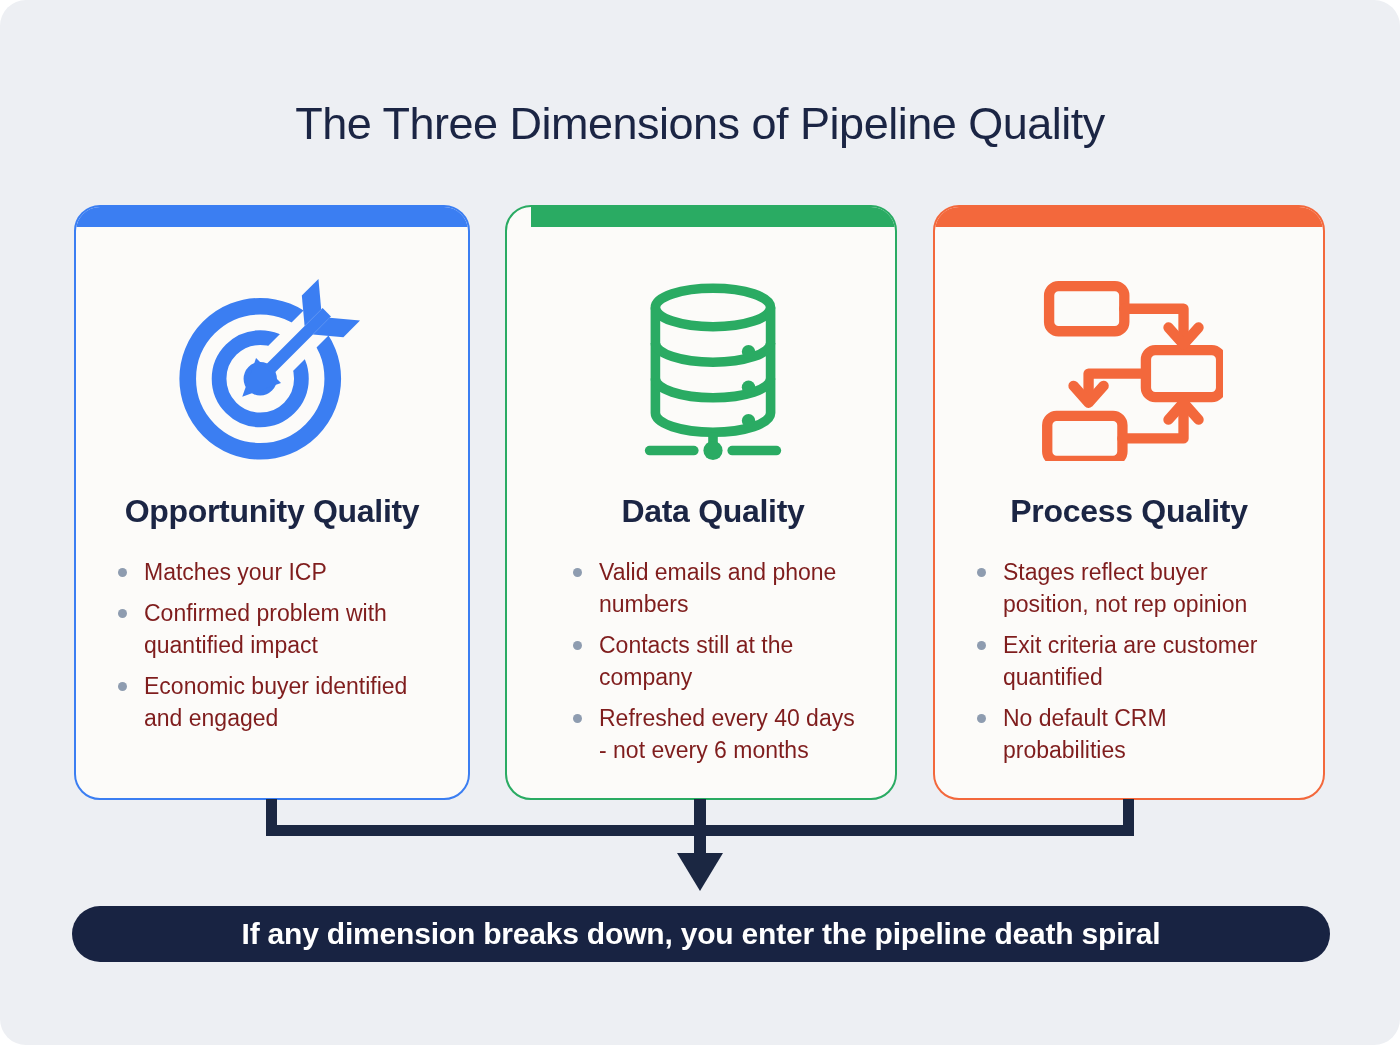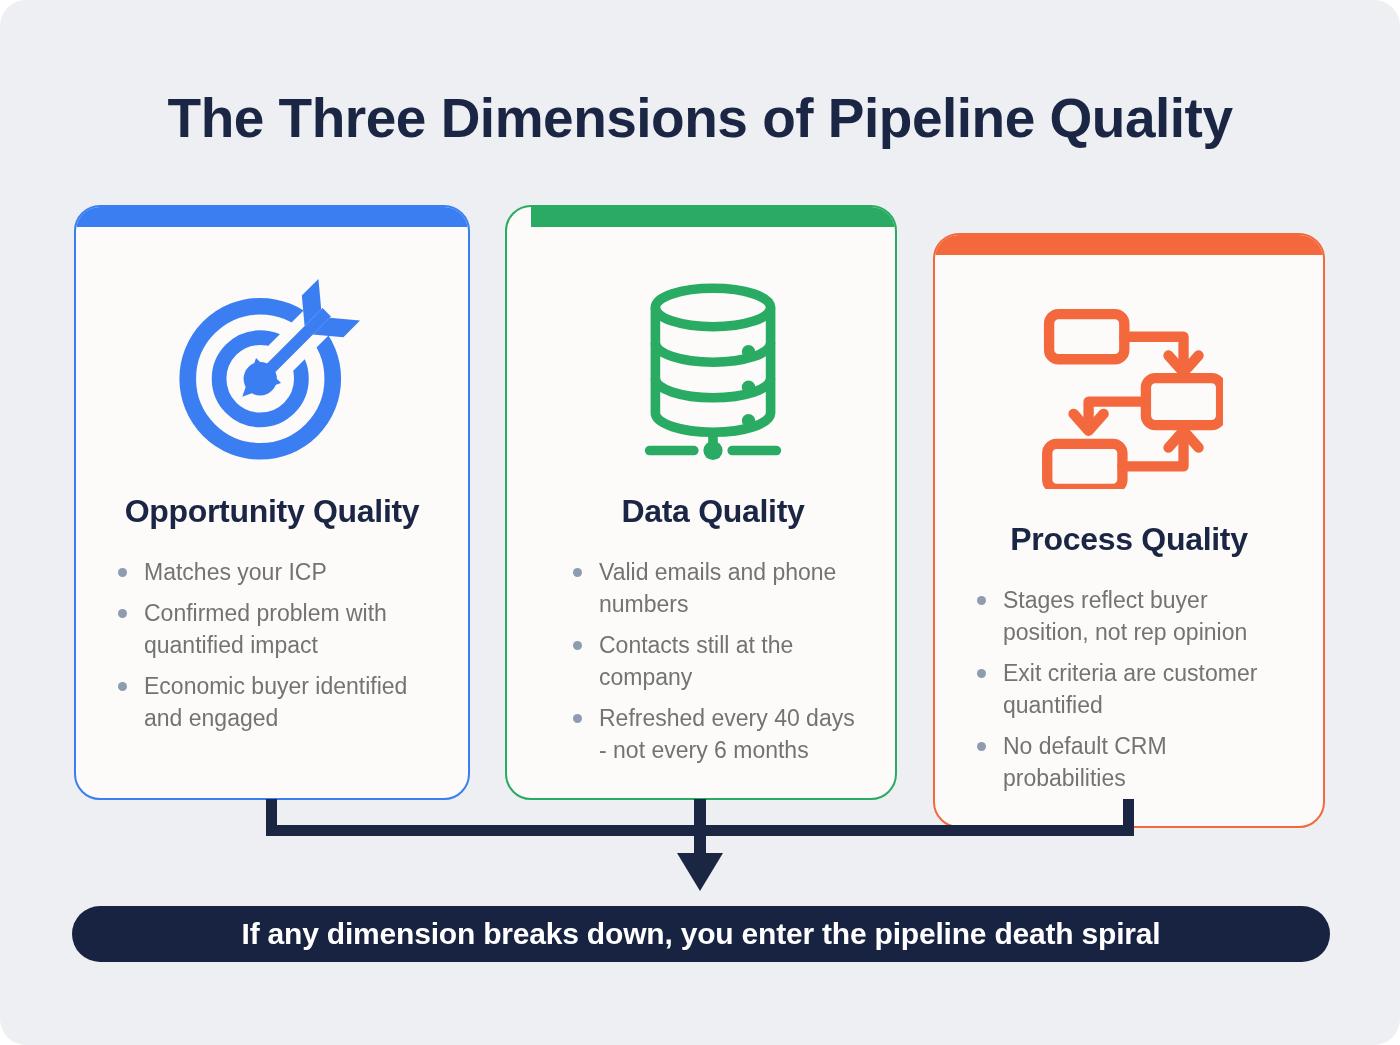--- a/index.html
+++ b/index.html
@@ -10,23 +10,23 @@
   }
   .canvas {
     position: relative;
     width: 1400px; height: 1045px;
     background: #edeff3;
     border-radius: 26px;
     overflow: hidden;
   }
   .title {
     position: absolute;
-    top: 86px; left: 0; width: 100%;
+    top: 98px; left: 0; width: 100%;
     text-align: center;
-    font-size: 55px; font-weight: 700;
+    font-size: 45px; font-weight: 400;
     letter-spacing: -0.5px;
     color: #1b2544;
   }
   
   .card {
     position: absolute;
     top: 205px; height: 595px;
     background: #fcfbf9;
     border: 2.5px solid currentColor;
     border-radius: 26px;
@@ -54,21 +54,21 @@
   }
   .bullets {
     list-style: none;
     margin-top: 26px;
     padding: 0 30px 0 42px;
   }
   .bullets li {
     display: flex;
     margin-bottom: 9px;
     font-size: 23px; line-height: 32px;
-    color: #737373;
+    color: #7f1d1d;
   }
   .bullet-dot {
     flex: 0 0 auto;
     width: 9px; height: 9px;
     border-radius: 50%;
     background: #8e9cb0;
     margin: 12px 17px 0 0;
   }
   
   .conn { position: absolute; background: #1b2742; }
@@ -163,21 +163,21 @@
           <span class="bullet-dot"></span>
           <span>Contacts still at the company</span>
         </li>
       <li>
           <span class="bullet-dot"></span>
           <span>Refreshed every 40 days - not every 6 months</span>
         </li>
     </ul>
   </section>
 
-  <section class="card card-3" style="color: rgb(243, 104, 60); margin-top: 28px;">
+  <section class="card card-3" style="color: rgb(243, 104, 60);">
     <div class="card-topbar"></div>
     <div class="icon-wrap">
       <svg width="188" height="188" viewBox="0 0 200 200" fill="none" stroke="currentColor" stroke-width="11" stroke-linejoin="round">
         <rect x="15" y="14" width="80" height="48" rx="10"></rect>
         <rect x="118" y="82" width="80" height="50" rx="10"></rect>
         <rect x="13" y="152" width="80" height="48" rx="10"></rect>
         <polyline points="95,38 158,38 158,64" stroke-linecap="round"></polyline>
         <polyline points="142,58 158,76 174,58" stroke-linecap="round"></polyline>
         <polyline points="118,107 57,107 57,130" stroke-linecap="round"></polyline>
         <polyline points="41,120 57,138 73,120" stroke-linecap="round"></polyline>

